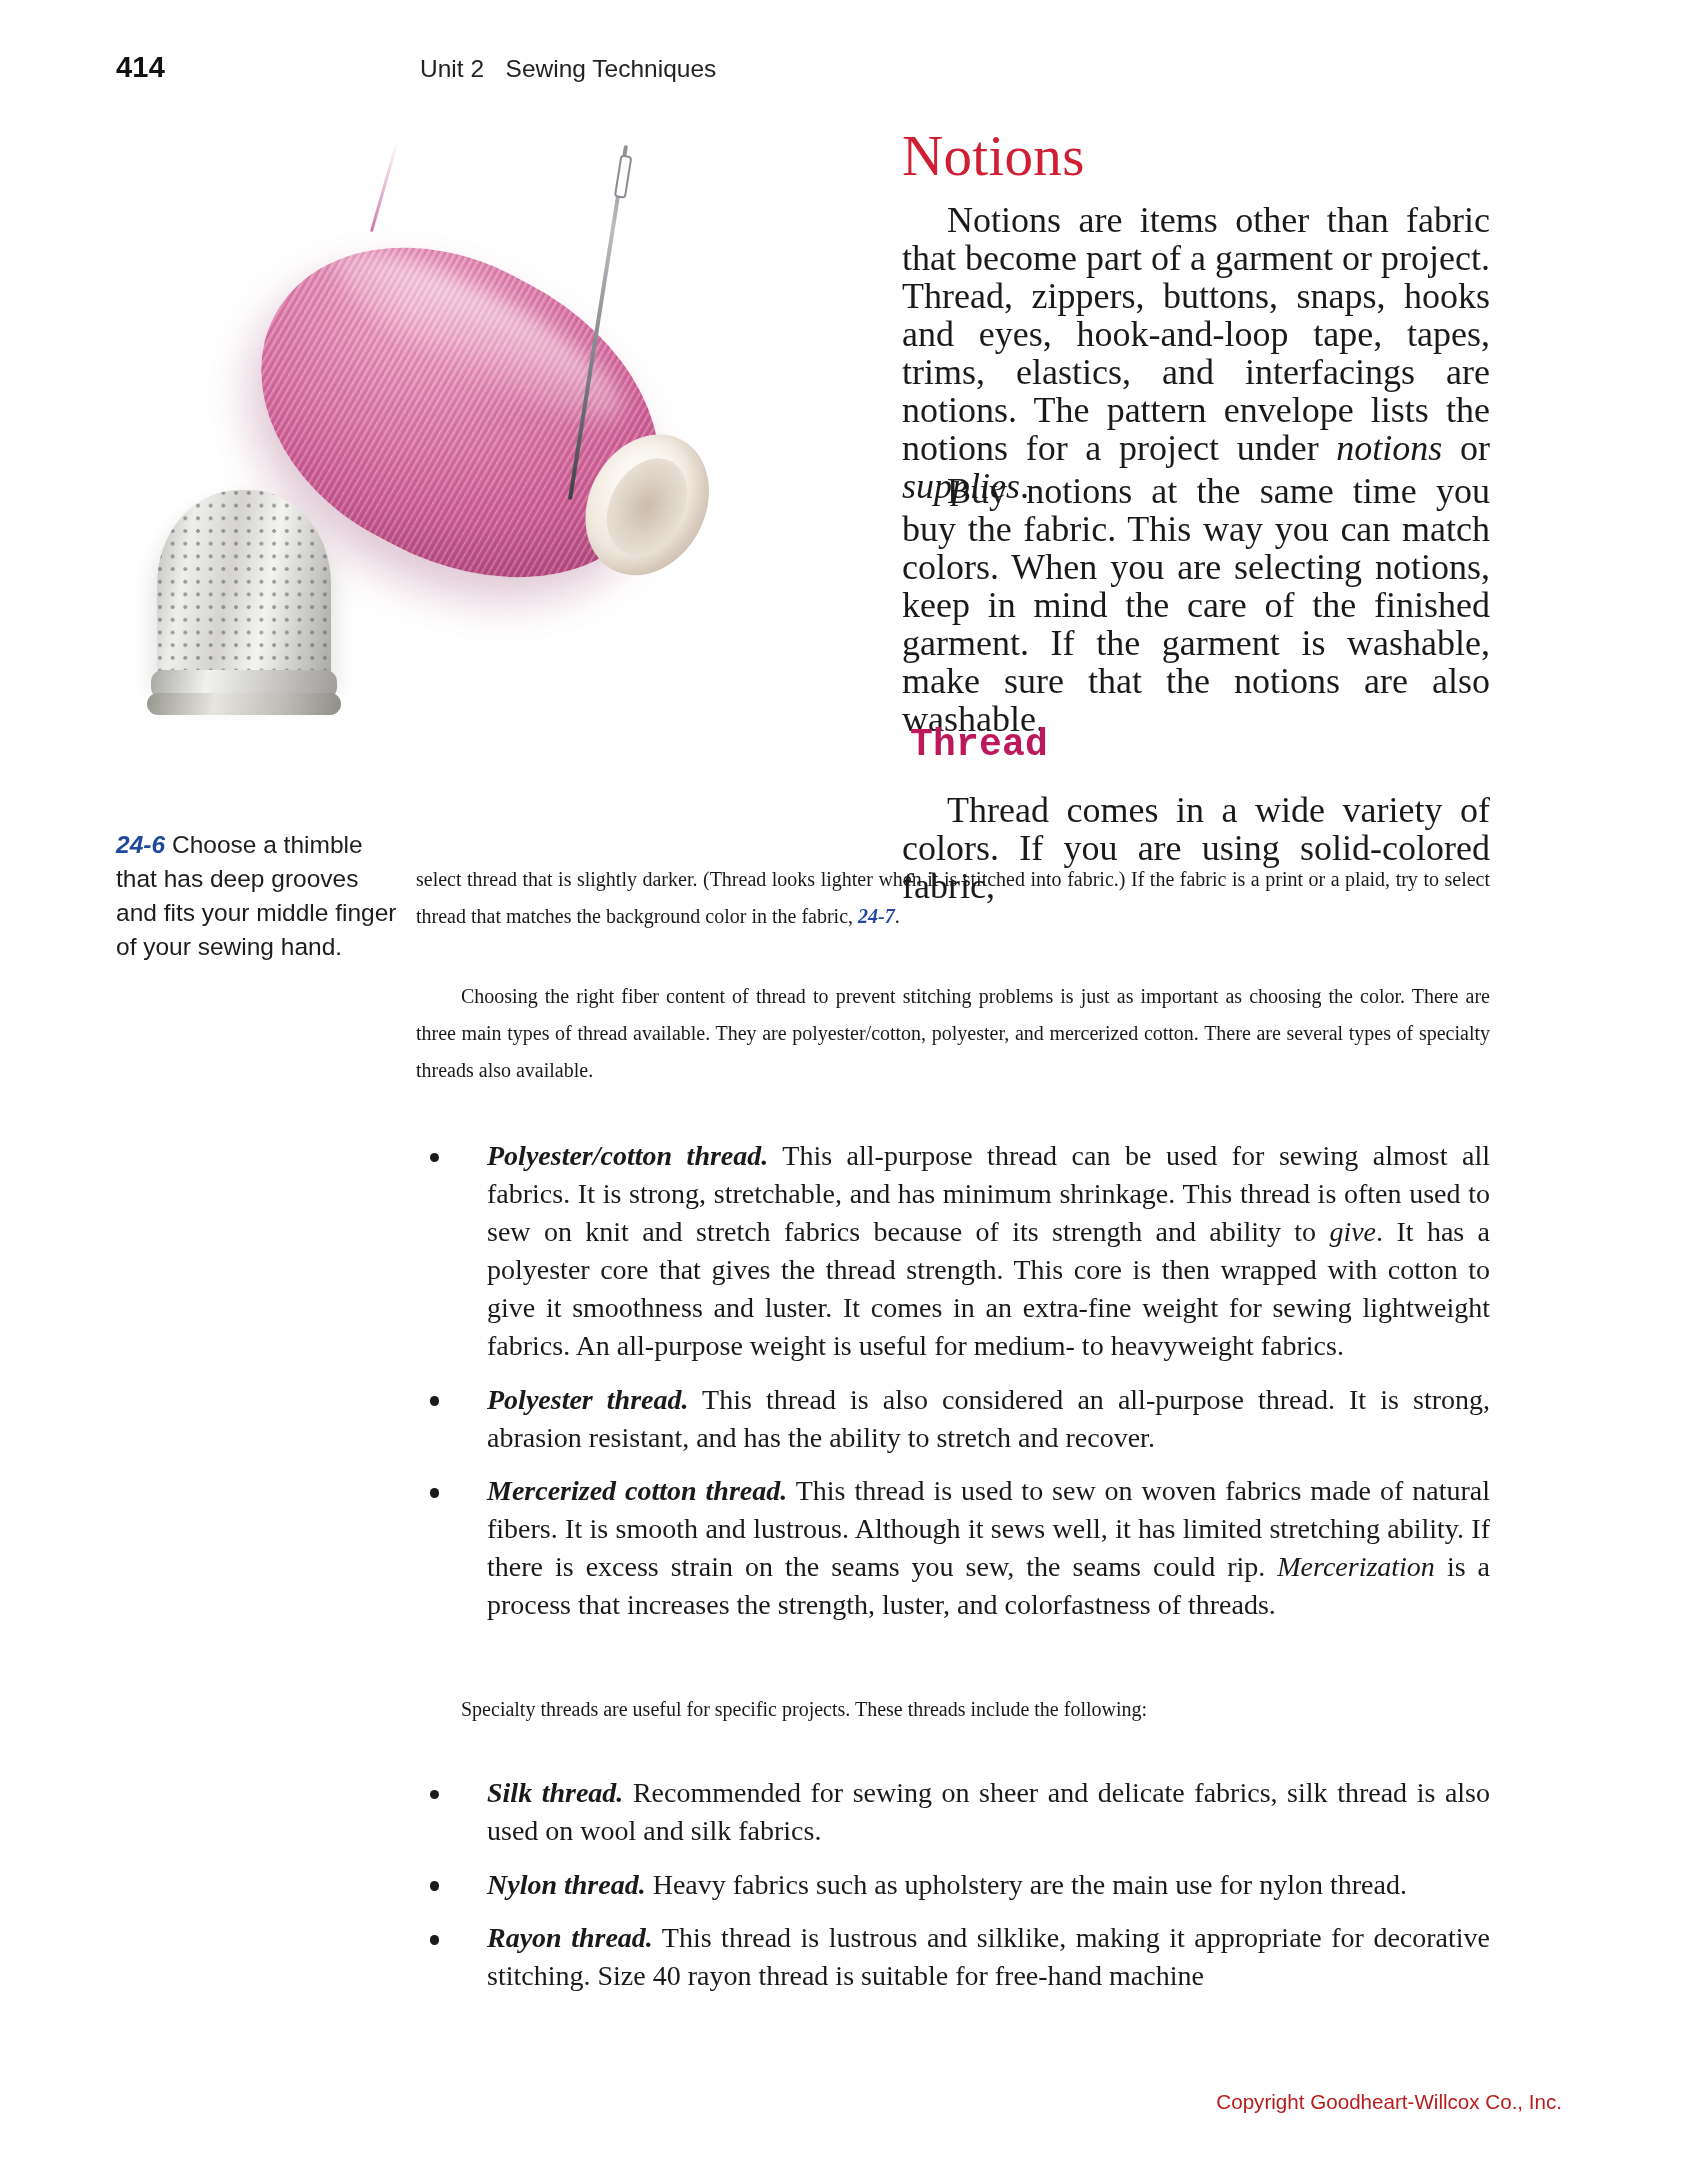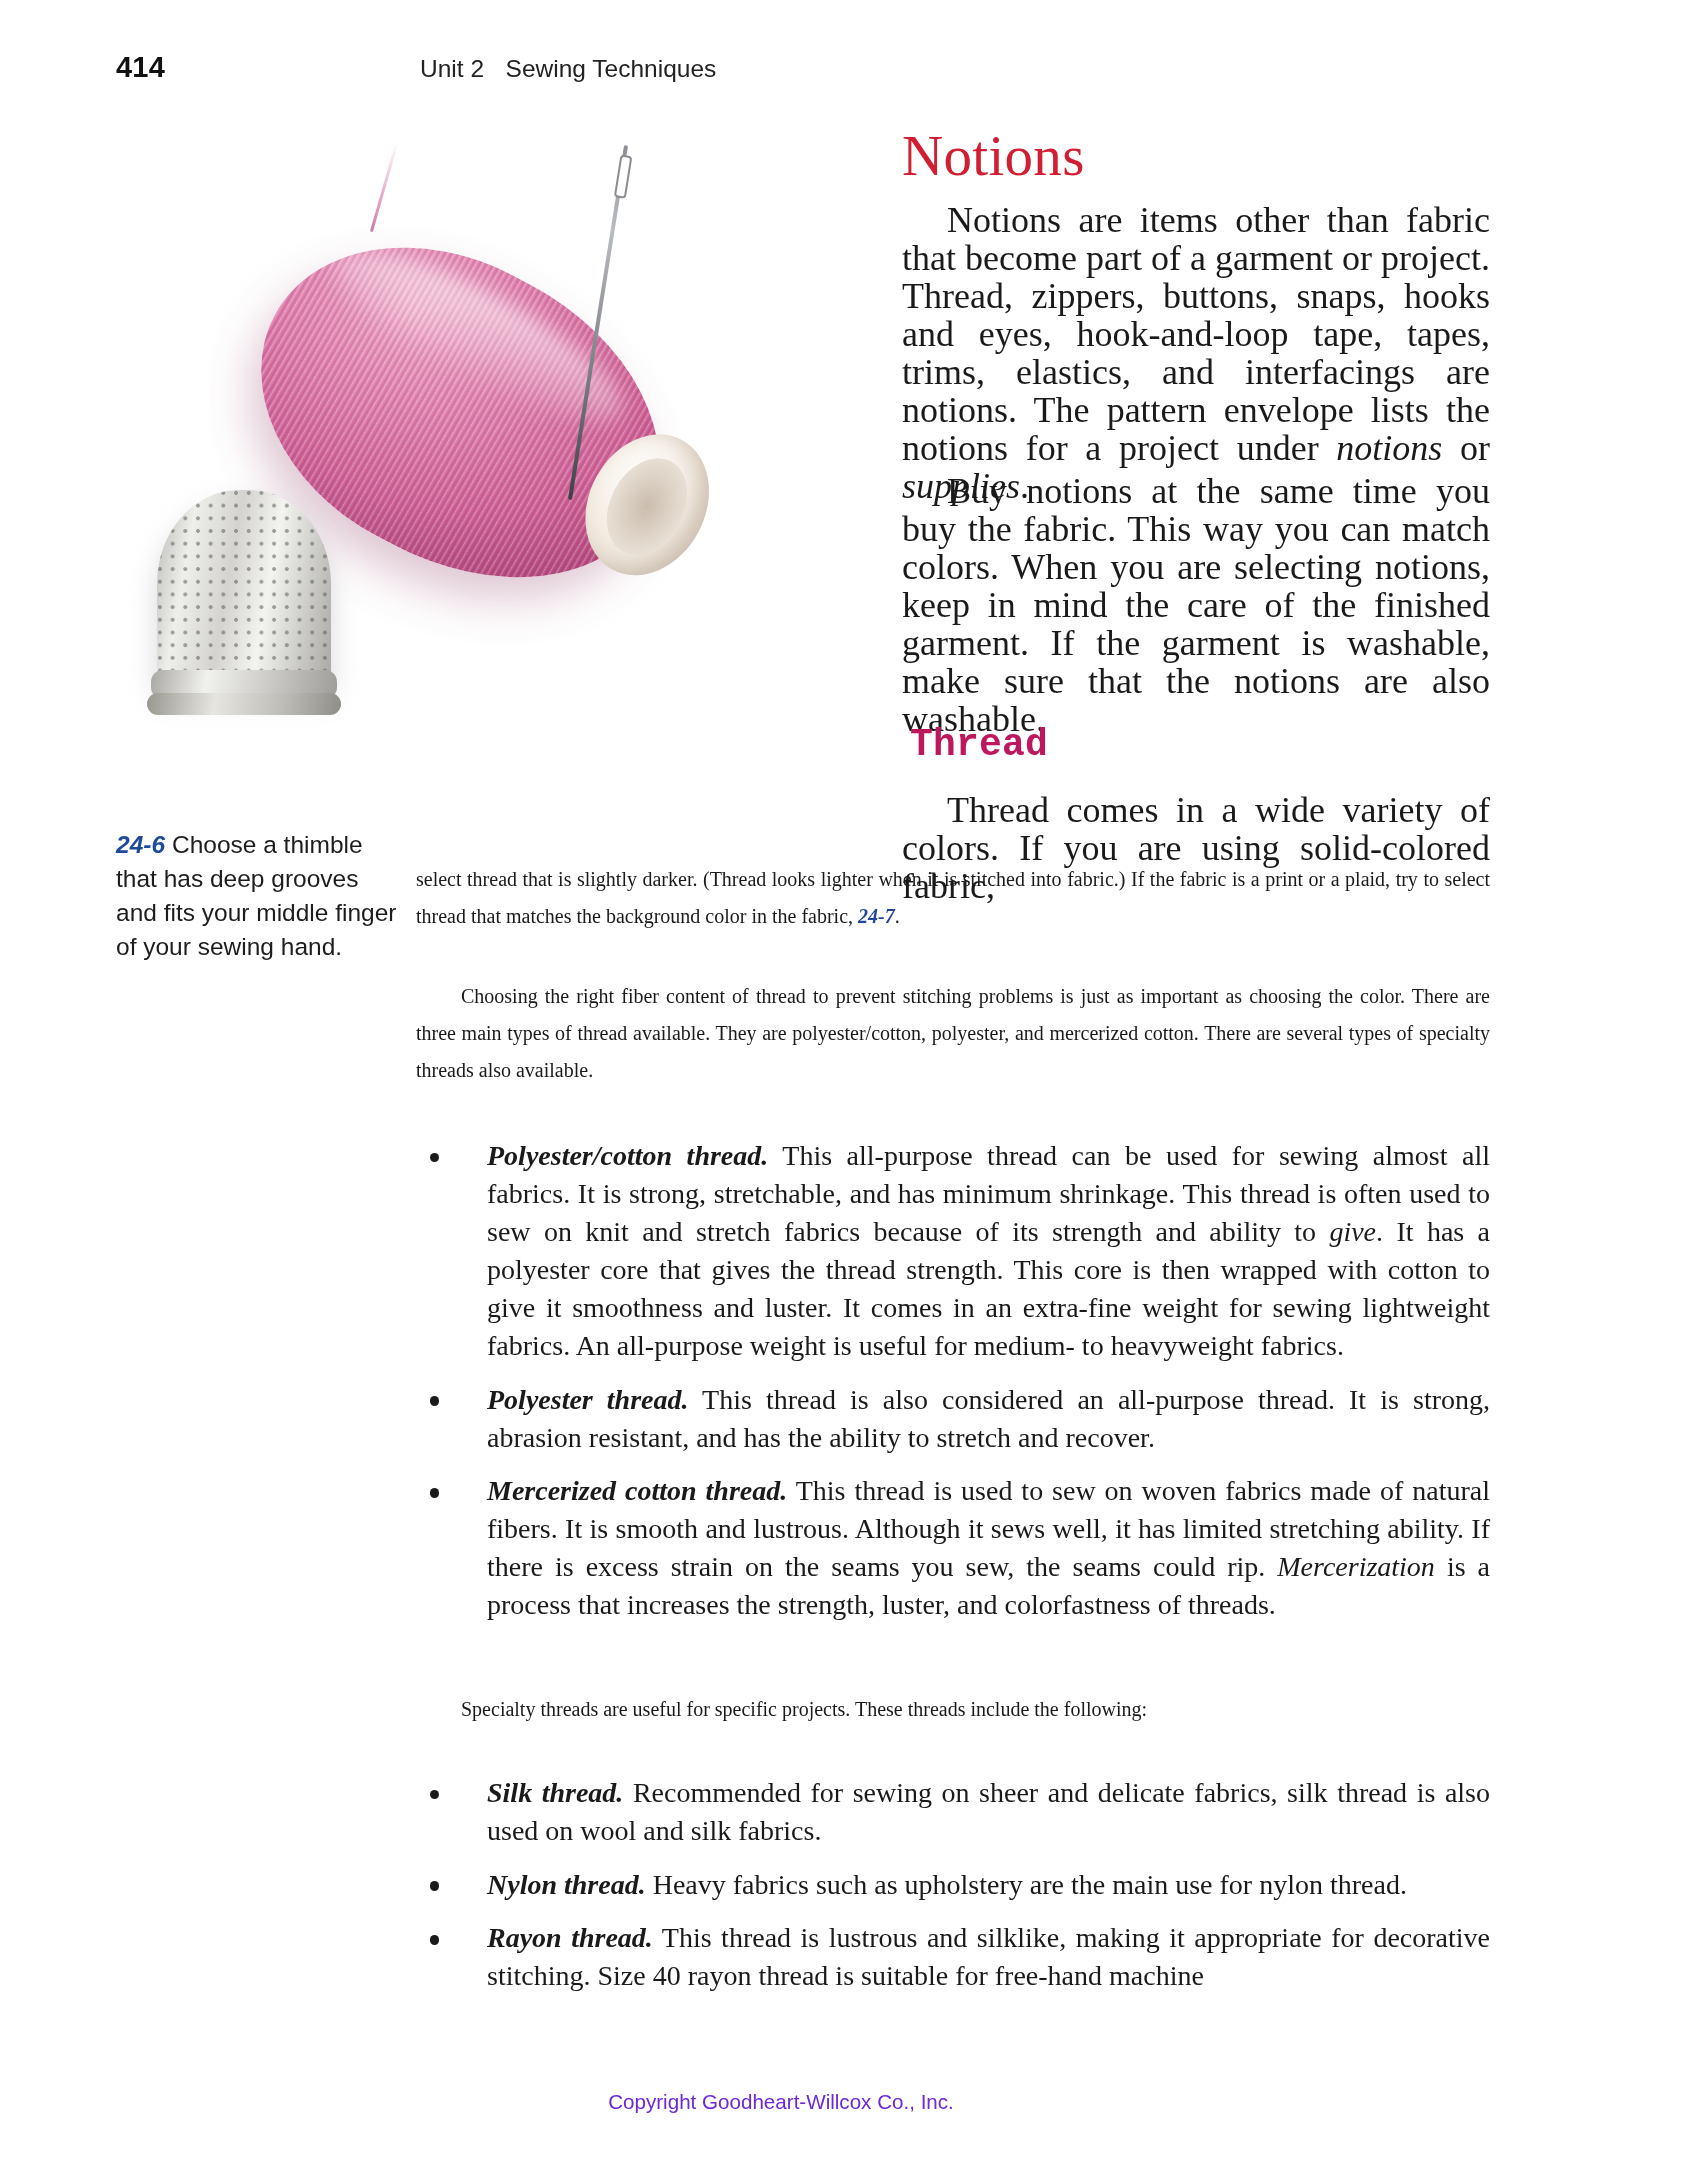--- a/index.html
+++ b/index.html
@@ -301,24 +301,24 @@
     font-weight: bold;
     font-style: italic;
   }
 
   
   .footer {
     position: absolute;
     left: 0;
     top: 2090px;
     width: 1699px;
-    text-align: center;
+    text-align: right;
     font-family: "Liberation Sans", sans-serif;
     font-size: 20.6px;
-    color: #6d28d9;
+    color: #b91c1c;
   }
   .footer span { padding-right: 137px; }
 </style>
 </head>
 <body>
 
 <div class="page">
 
   <div class="runhead">
     <div class="folio">414</div>

